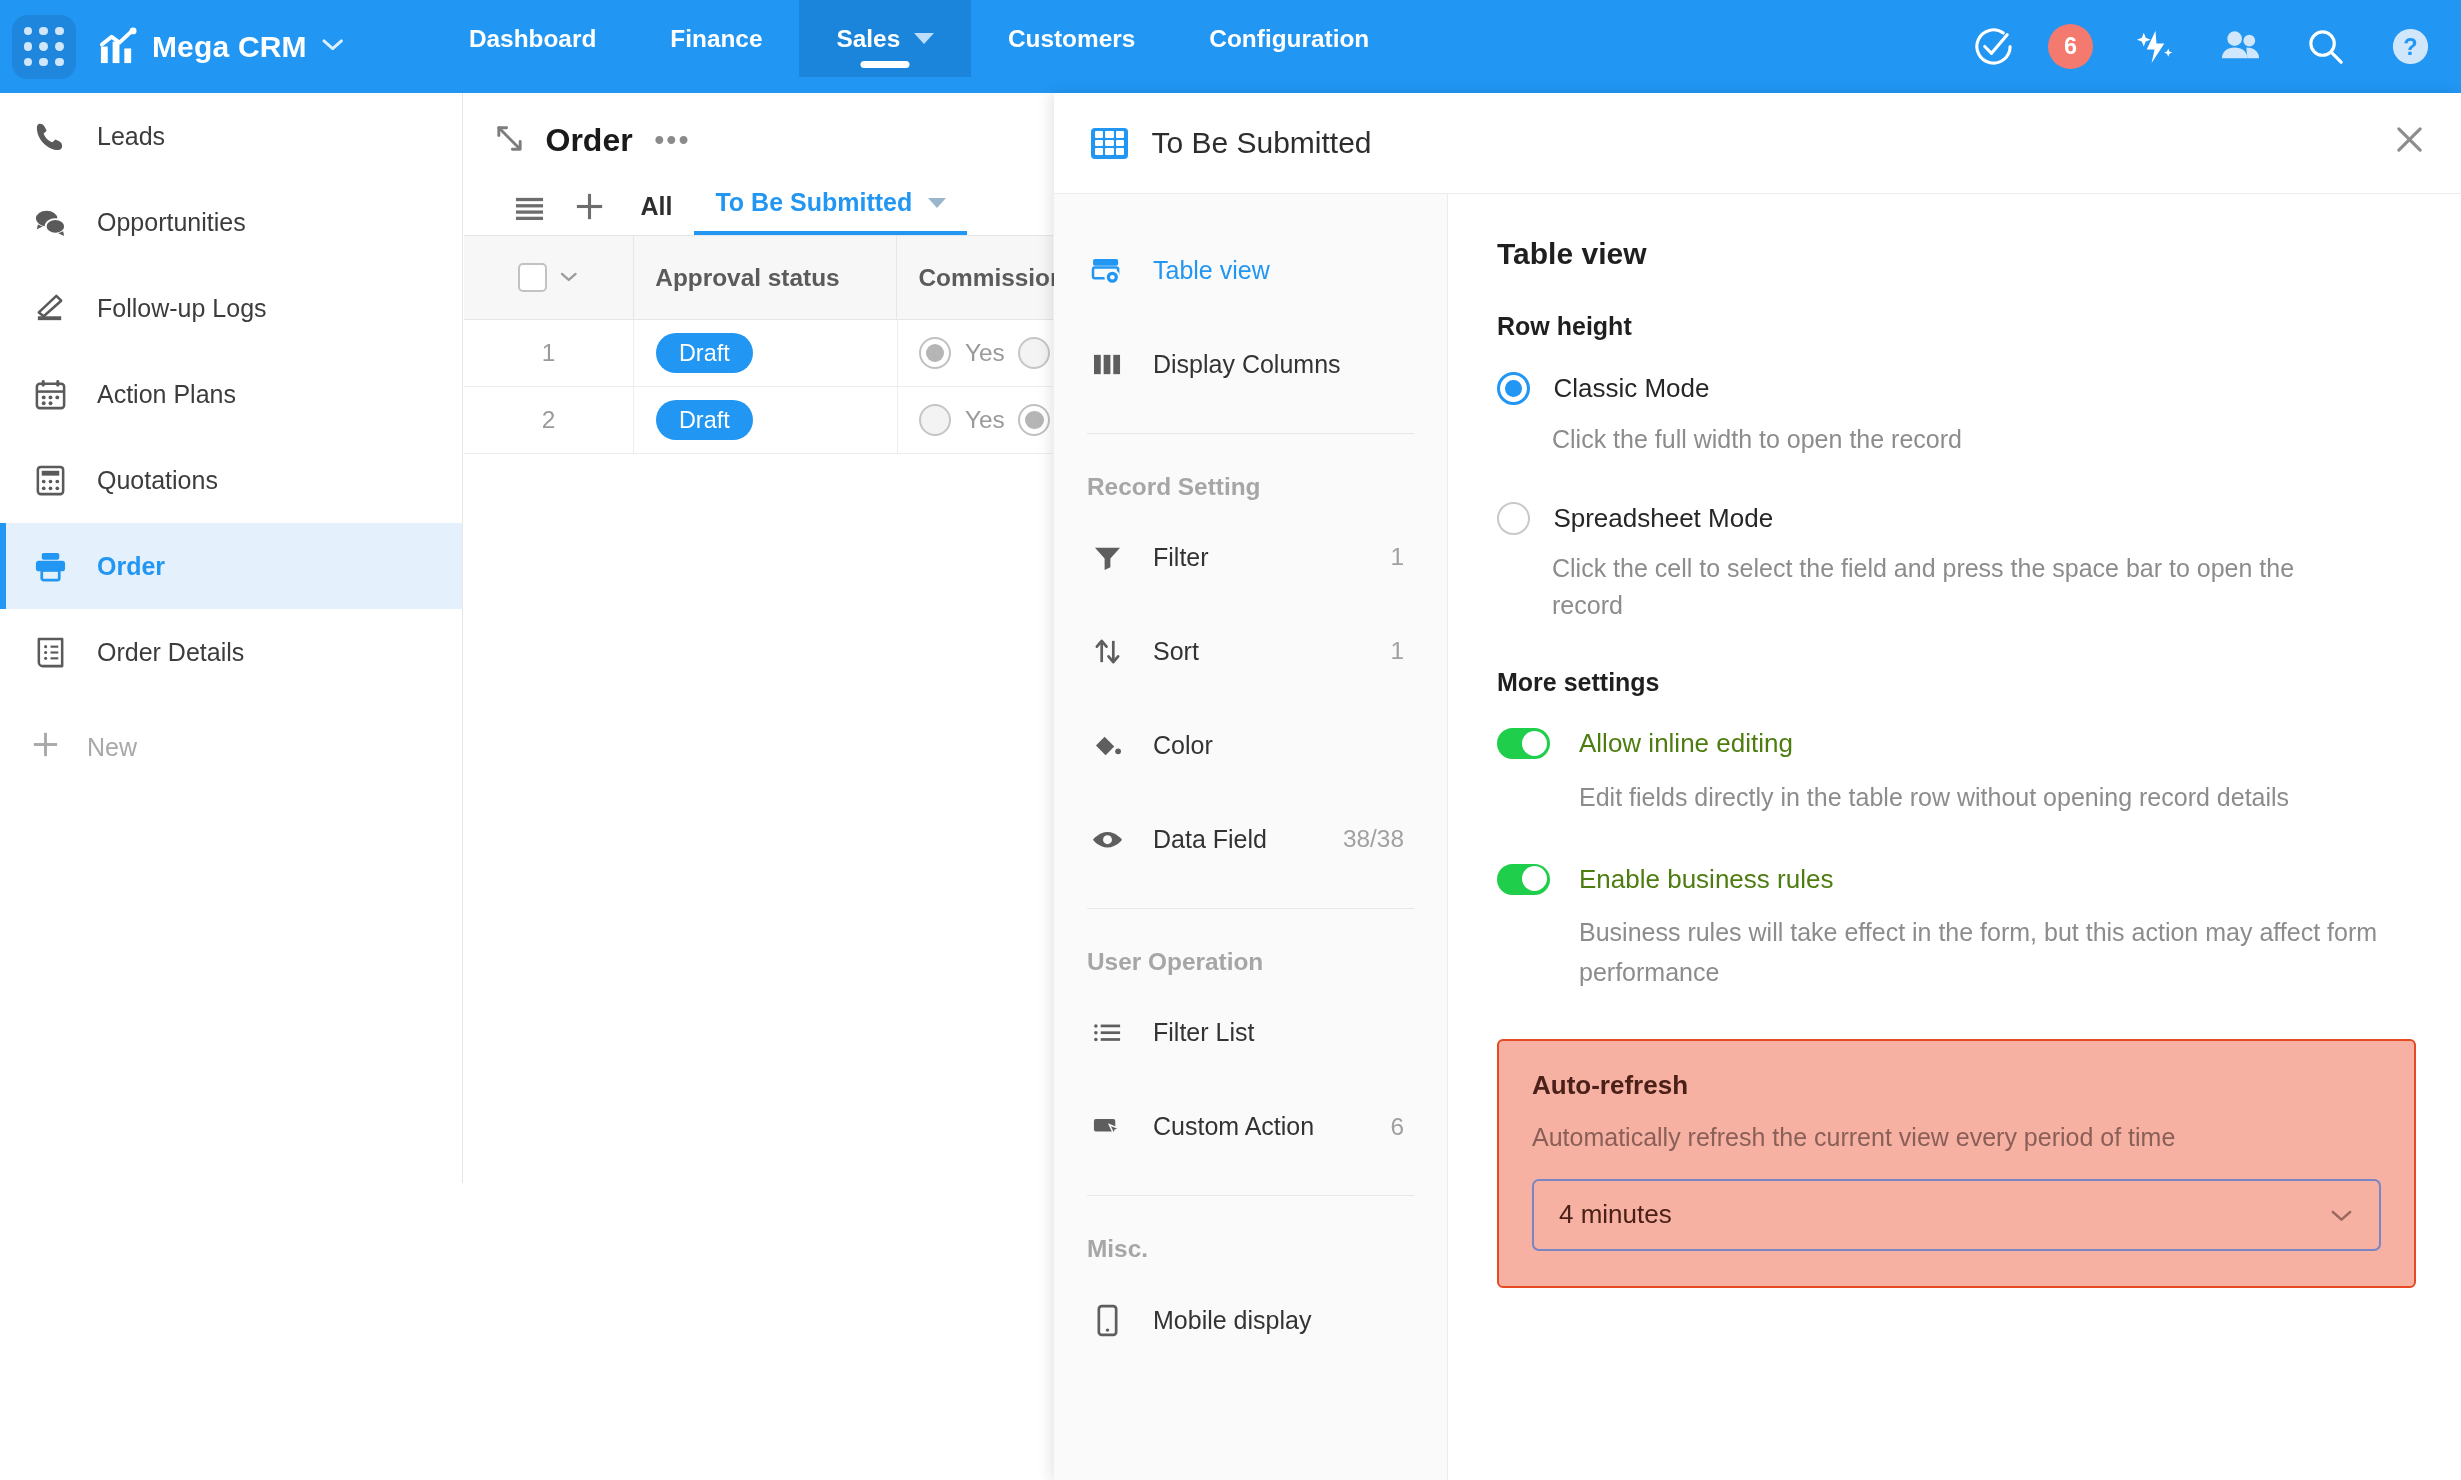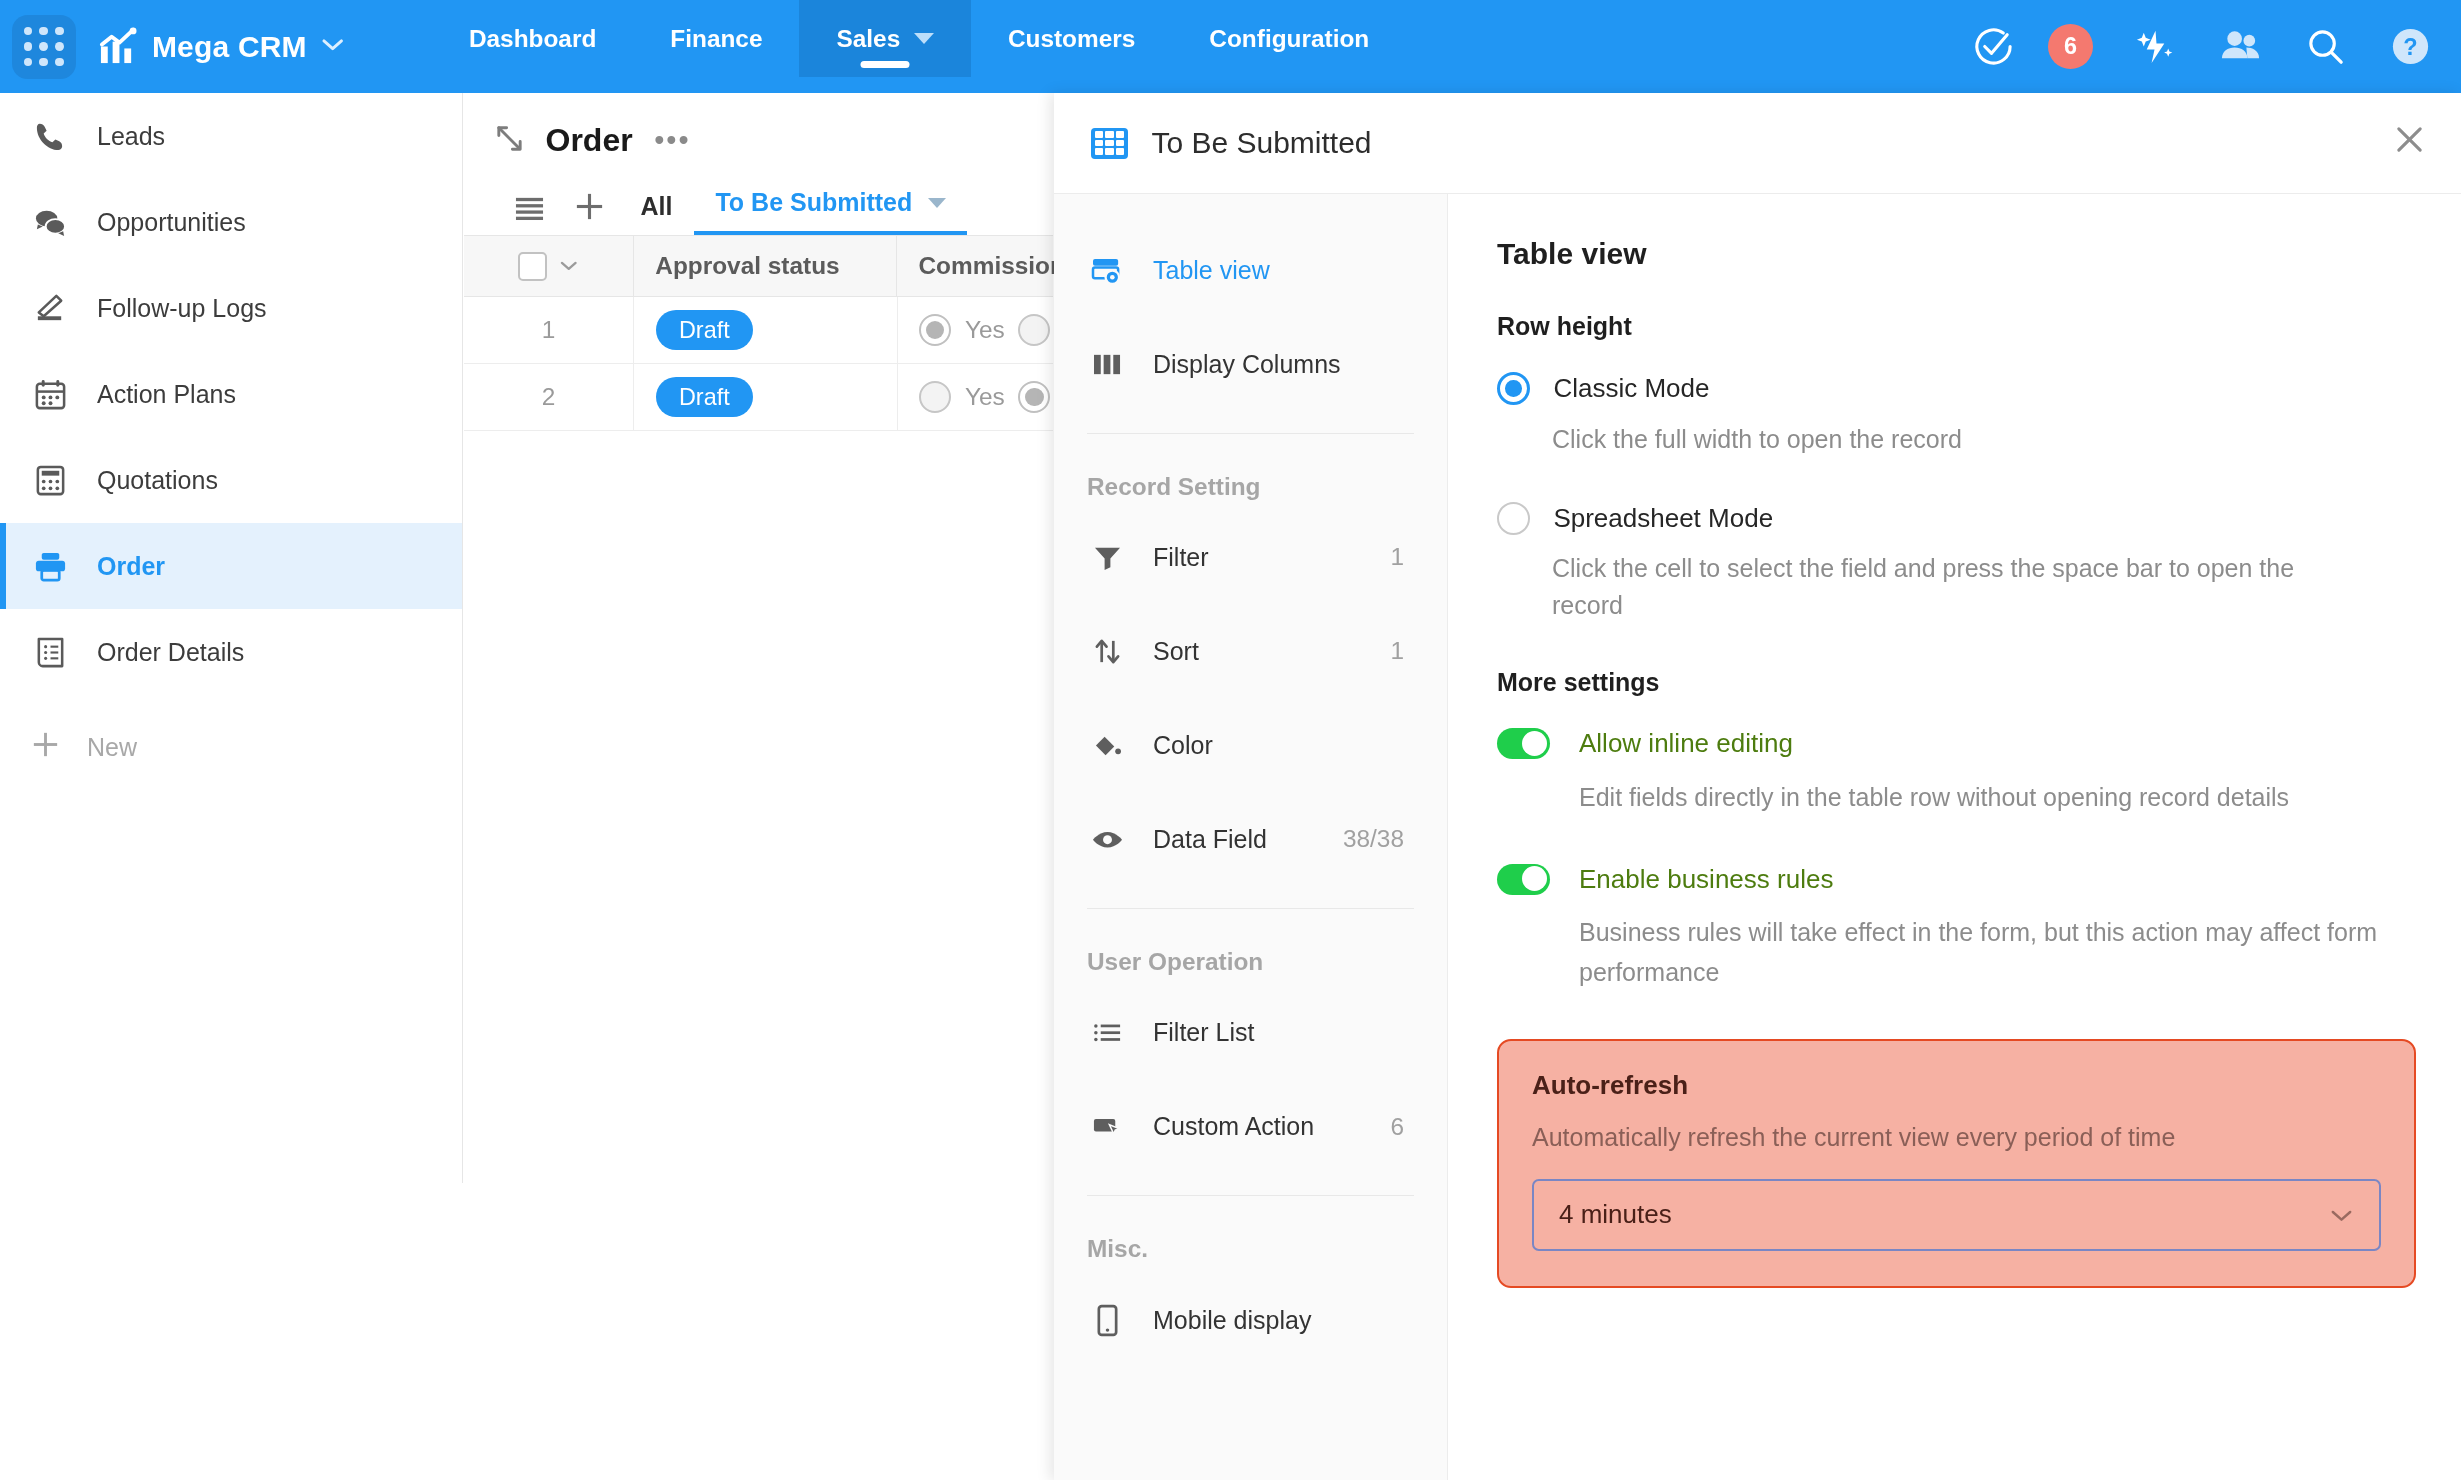--- a/index.html
+++ b/index.html
@@ -74,21 +74,21 @@
   
   .tablearea { position: absolute; top: 93px; left: 464px; width: 589px; height: 1388px; background: #fff; }
   .tbl-title { display: flex; align-items: center; padding: 29px 0 0 29px; }
   .tbl-title .tt-text { font-size: 32px; font-weight: bold; color: #1a1a1a; margin-left: 19.5px; }
   .tbl-title .tt-dots { margin-left: 21.5px; color: #8a8a8a; font-size: 29px; letter-spacing: 2px; }
   .tbl-toolbar { display: flex; align-items: flex-end; height: 76px; padding-left: 35px; gap: 0; }
   .tb-ic { width: 60px; display: flex; align-items: center; justify-content: center; color: #6d6d6d; padding-bottom: 11.7px; }
   .tb-tab { font-size: 25px; font-weight: bold; color: #2d2d2d; padding: 0 21.5px 13.7px 21.5px; white-space: nowrap; }
   .tb-tab.active { color: #2196f3; border-bottom: 4.9px solid #2196f3; display: flex; align-items: center; }
   .tb-tab .vcaret { width: 0; height: 0; margin-left: 15.6px; border-left: 9.8px solid transparent; border-right: 9.8px solid transparent; border-top: 10.7px solid #9ab6cc; }
-  .grid-head { display: flex; height: 62px; background: #f7f7f7; border-top: 1px solid #e6e6e6; border-bottom: 1px solid #e6e6e6; }
+  .grid-head { display: flex; height: 85px; background: #f7f7f7; border-top: 1px solid #e6e6e6; border-bottom: 1px solid #e6e6e6; }
   .gh-cell { display: flex; align-items: center; font-size: 24.4px; font-weight: bold; color: #5b5b5b; border-right: 1px solid #e6e6e6; padding-left: 21.5px; }
   .gh-chk { width: 171px; justify-content: center; padding-left: 0; }
   .chkbox { width: 29px; height: 29px; border: 2px solid #c2c2c2; border-radius: 4.9px; background: #fff; }
   .chk-caret { margin-left: 11.7px; color: #9b9b9b; font-size: 19.5px; }
   .gh-approval { width: 265px; }
   .gh-comm { width: 156px; border-right: none; }
   .grid-row { display: flex; height: 67px; border-bottom: 1px solid #ededed; }
   .gr-num { width: 171px; display: flex; align-items: center; justify-content: center; color: #9a9a9a; font-size: 24.4px; border-right: 1px solid #ededed; }
   .gr-appr { width: 265px; display: flex; align-items: center; padding-left: 21.5px; border-right: 1px solid #ededed; }
   .pill { background: #2196f3; color: #fff; border-radius: 21.5px; padding: 6.8px 23.4px; font-size: 23.4px; }
@@ -131,21 +131,21 @@
   .radio-desc { font-size: 25px; color: #8c8c8c; margin: 0 0 45px 55px; line-height: 1.45; max-width: 809px; }
 
   .more-block { margin-top: 19.5px; }
   .tog-row { display: flex; align-items: center; margin-bottom: 17.6px; }
   .tog { width: 53px; height: 31px; border-radius: 15.6px; background: #1fce4b; position: relative; flex: none; }
   .tog::after { content: ""; position: absolute; right: 2.9px; top: 2.9px; width: 25px; height: 25px; border-radius: 50%; background: #fff; }
   .tog-lab { font-size: 26px; color: #4d7c0f; margin-left: 29px; }
   .tog-desc { font-size: 25px; color: #8c8c8c; margin: 0 0 47px 82px; line-height: 1.6; max-width: 848px; }
 
   .autoref {
-    margin-top: 25px; background: #f6b1a3; border: 2.9px solid #e54a23; border-radius: 14px;
+    margin-top: 25px; background: #f6b1a3; border: 2.9px solid #e54a23; border-radius: 6px;
     padding: 29px 33px 35px 33px;
   }
   .ar-title { font-size: 26px; font-weight: bold; color: #4a2018; margin-bottom: 21.5px; }
   .ar-desc { font-size: 25px; color: #8a5f57; margin-bottom: 27px; }
   .ar-select {
     height: 72px; border: 2px solid #7a86c4; border-radius: 6.8px;
     display: flex; align-items: center; padding: 0 25px; background: transparent;
   }
   .ar-sel-val { font-size: 26px; color: #4a2018; }
   .ar-sel-caret { margin-left: auto; color: #9a6a60; font-size: 25px; }

